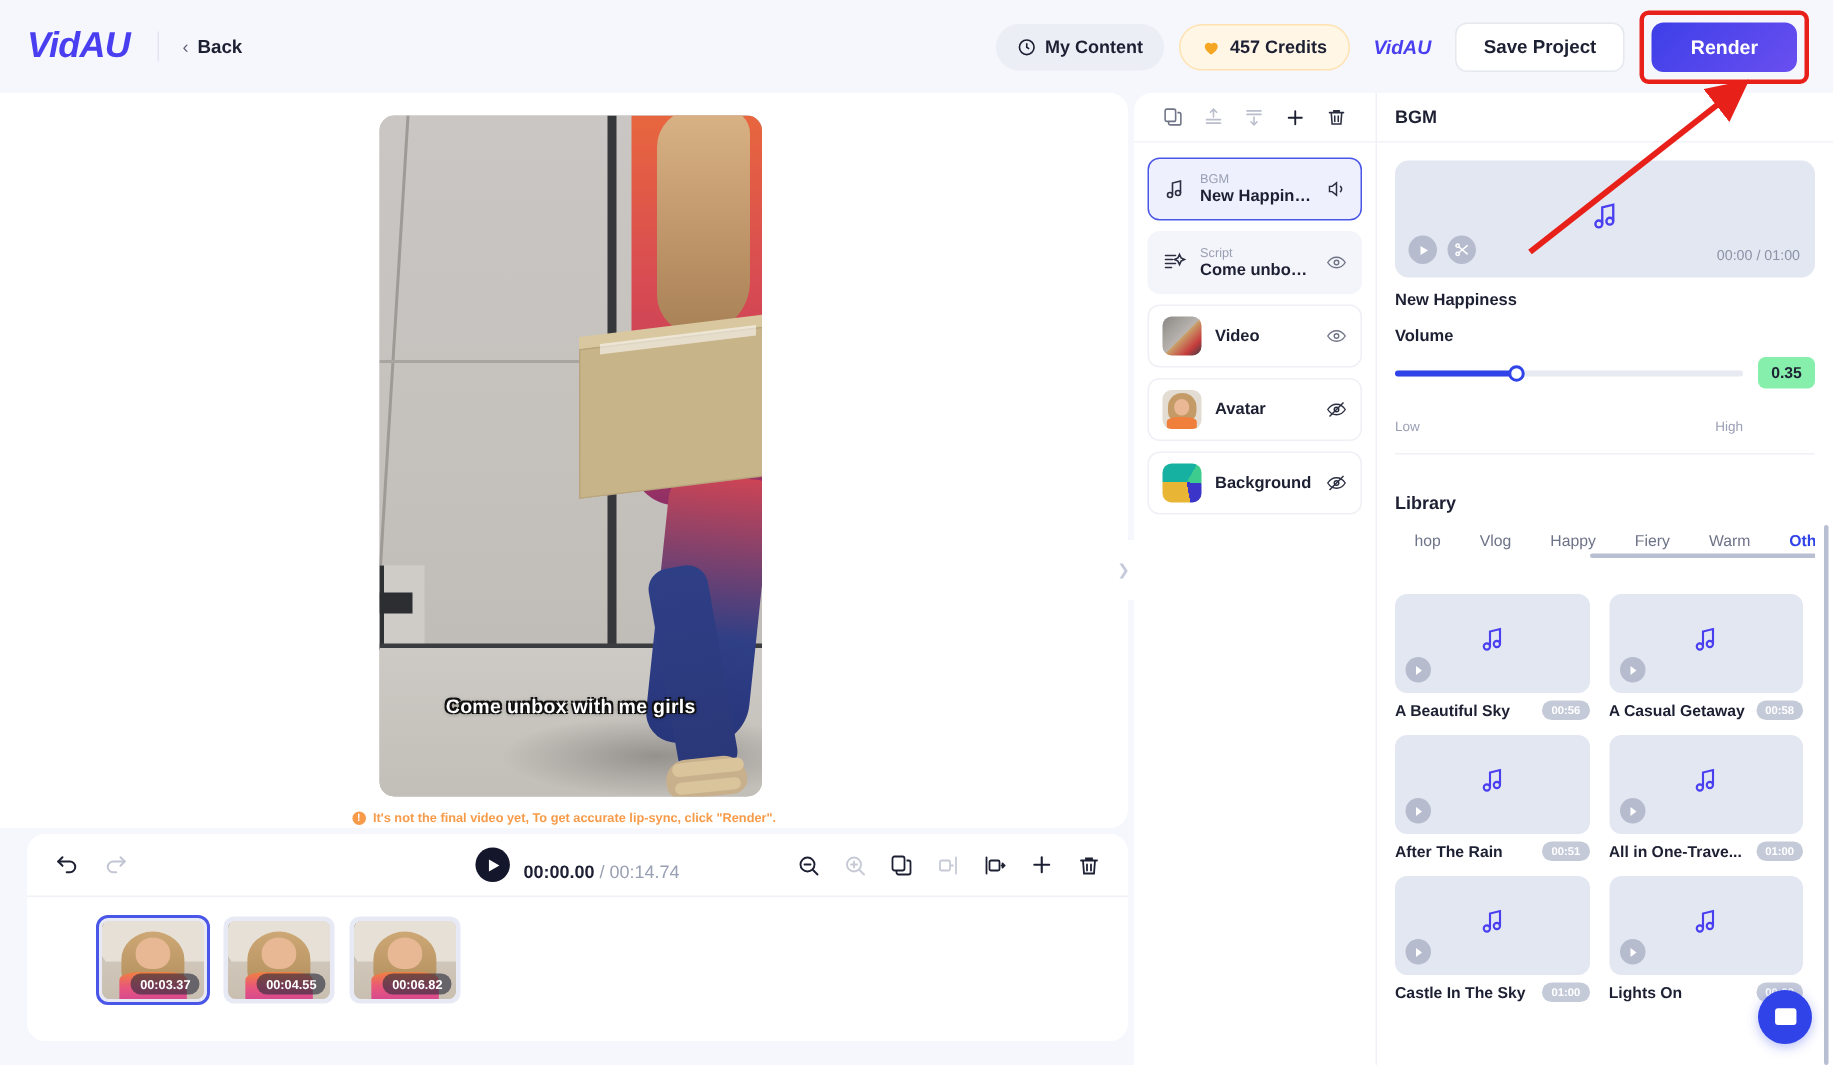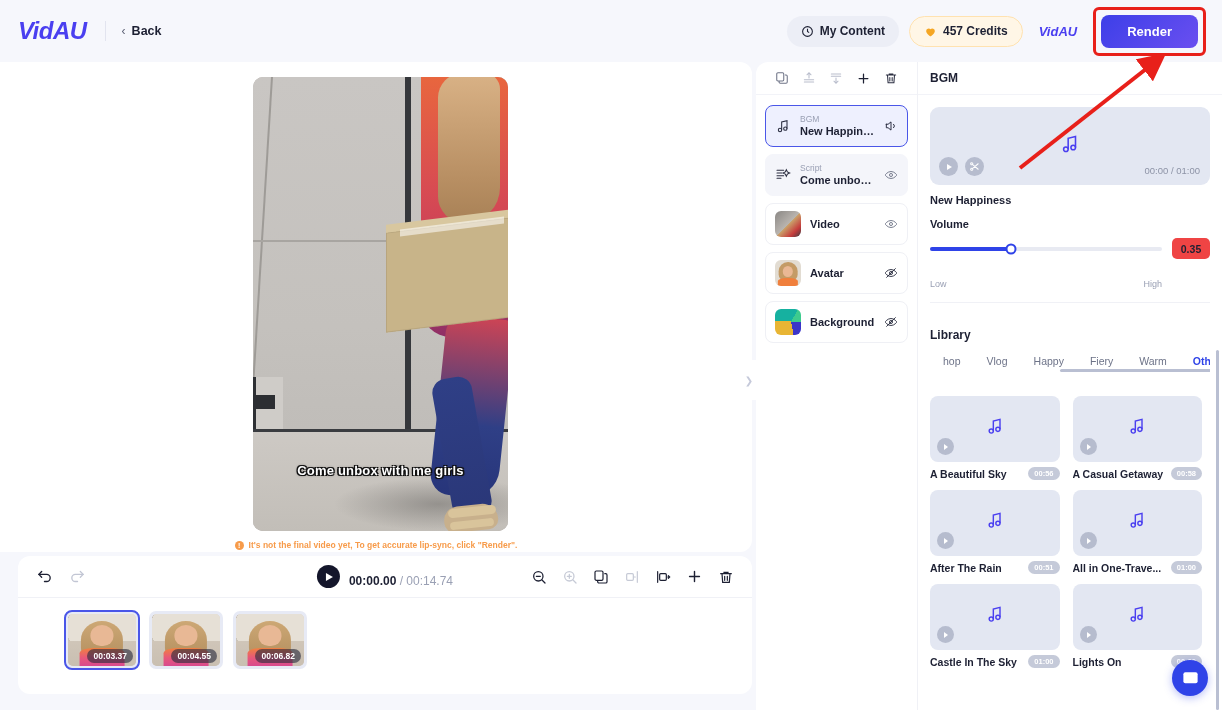--- a/index.html
+++ b/index.html
@@ -347,21 +347,21 @@
     position: relative; flex: 1; height: 4px; border-radius: 2px; background: #e8eaf2;
     cursor: pointer;
   }
   .vol-fill { position: absolute; left: 0; top: 0; height: 4px; border-radius: 2px; background: #2f43e8; }
   .vol-knob {
     position: absolute; top: 50%; transform: translate(-50%,-50%);
     width: 11px; height: 11px; border-radius: 50%;
     background: #fff; border: 2px solid #2f43e8; cursor: pointer;
   }
   .vol-val {
-    width: 38px; height: 21px; border-radius: 5px; background: #ef4444;
+    width: 38px; height: 21px; border-radius: 5px; background: #86efac;
     display: flex; align-items: center; justify-content: center;
     font-size: 10.5px; font-weight: 600; color: #1d2033;
   }
   .vol-ends {
     display: flex; justify-content: space-between; margin-top: 20px;
     padding-right: 48px;
     font-size: 9px; color: #9aa0b4;
   }
   .sep-line { height: 1px; background: #f0f1f6; margin: 13px 0 0 0; }
   .lib-title { margin-top: 25px; font-size: 12px; font-weight: 700; color: #1d2033; }
@@ -453,20 +453,21 @@
 
       <div class="pill pill-credits">
         <svg class="heart-ico" width="13" height="13" viewBox="0 0 24 24" fill="#f5a623">
           <path d="M12 21s-8-4.9-8-10a4.6 4.6 0 018-3 4.6 4.6 0 018 3c0 5.1-8 10-8 10z"></path>
         </svg>
         <span>457 Credits</span>
       </div>
 
       <div class="mini-logo">VidAU</div>
 
+      <div class="save-btn">Save Project</div>
 
       <div class="render-wrap">
         <div class="render-btn">Render</div>
       </div>
     </div>
   </div>
 
   <div class="stage">
     <div class="preview">
       <div class="pv-wall"></div>

